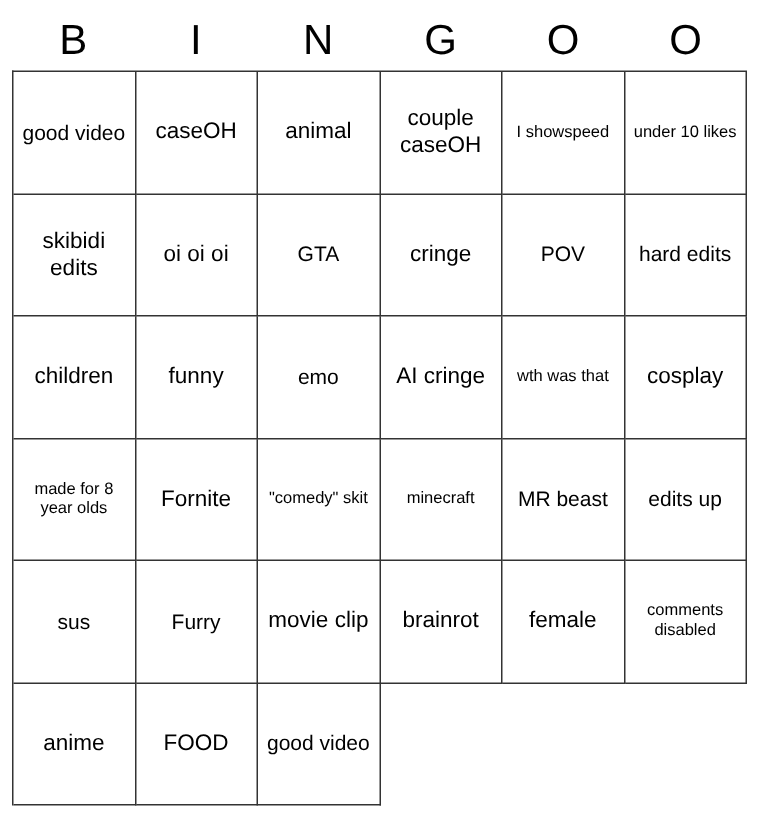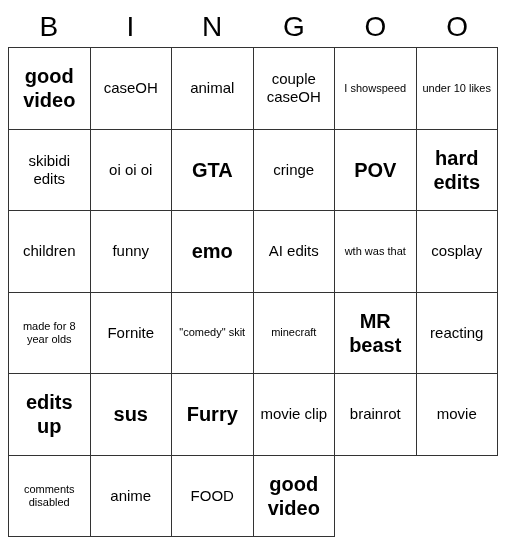--- a/index.html
+++ b/index.html
@@ -55,22 +55,22 @@
       align-items: center;
       justify-content: center;
       text-align: center;
       padding: 3px;
       font-size: 13px;
       line-height: 1.2;
       min-height: 72px;
     }
 
     .bingo-cell.large-text {
-      font-size: 20px;
-      font-weight: bold;
+      font-size: 14px;
+      font-weight: normal;
     }
 
     .bingo-cell.medium-text {
       font-size: 15px;
     }
 
     .bingo-cell.small-text {
       font-size: 11px;
     }
   </style>
@@ -95,33 +95,32 @@
       <div class="bingo-cell small-text">under 10 likes</div>
       <div class="bingo-cell medium-text">skibidi edits</div>
       <div class="bingo-cell medium-text">oi oi oi</div>
       <div class="bingo-cell large-text">GTA</div>
       <div class="bingo-cell medium-text">cringe</div>
       <div class="bingo-cell large-text">POV</div>
       <div class="bingo-cell large-text">hard edits</div>
       <div class="bingo-cell medium-text">children</div>
       <div class="bingo-cell medium-text">funny</div>
       <div class="bingo-cell large-text">emo</div>
-      <div class="bingo-cell medium-text">AI edits</div>
+      <div class="bingo-cell medium-text">AI cringe</div>
       <div class="bingo-cell small-text">wth was that</div>
       <div class="bingo-cell medium-text">cosplay</div>
       <div class="bingo-cell small-text">made for 8 year olds</div>
       <div class="bingo-cell medium-text">Fornite</div>
       <div class="bingo-cell small-text">"comedy" skit</div>
       <div class="bingo-cell small-text">minecraft</div>
       <div class="bingo-cell large-text">MR beast</div>
-      <div class="bingo-cell medium-text">reacting</div>
       <div class="bingo-cell large-text">edits up</div>
       <div class="bingo-cell large-text">sus</div>
       <div class="bingo-cell large-text">Furry</div>
       <div class="bingo-cell medium-text">movie clip</div>
       <div class="bingo-cell medium-text">brainrot</div>
-      <div class="bingo-cell medium-text">movie</div>
+      <div class="bingo-cell medium-text">female</div>
       <div class="bingo-cell small-text">comments disabled</div>
       <div class="bingo-cell medium-text">anime</div>
       <div class="bingo-cell medium-text">FOOD</div>
       <div class="bingo-cell large-text">good video</div>
     </div>
 </div>
 
 </body></html>

